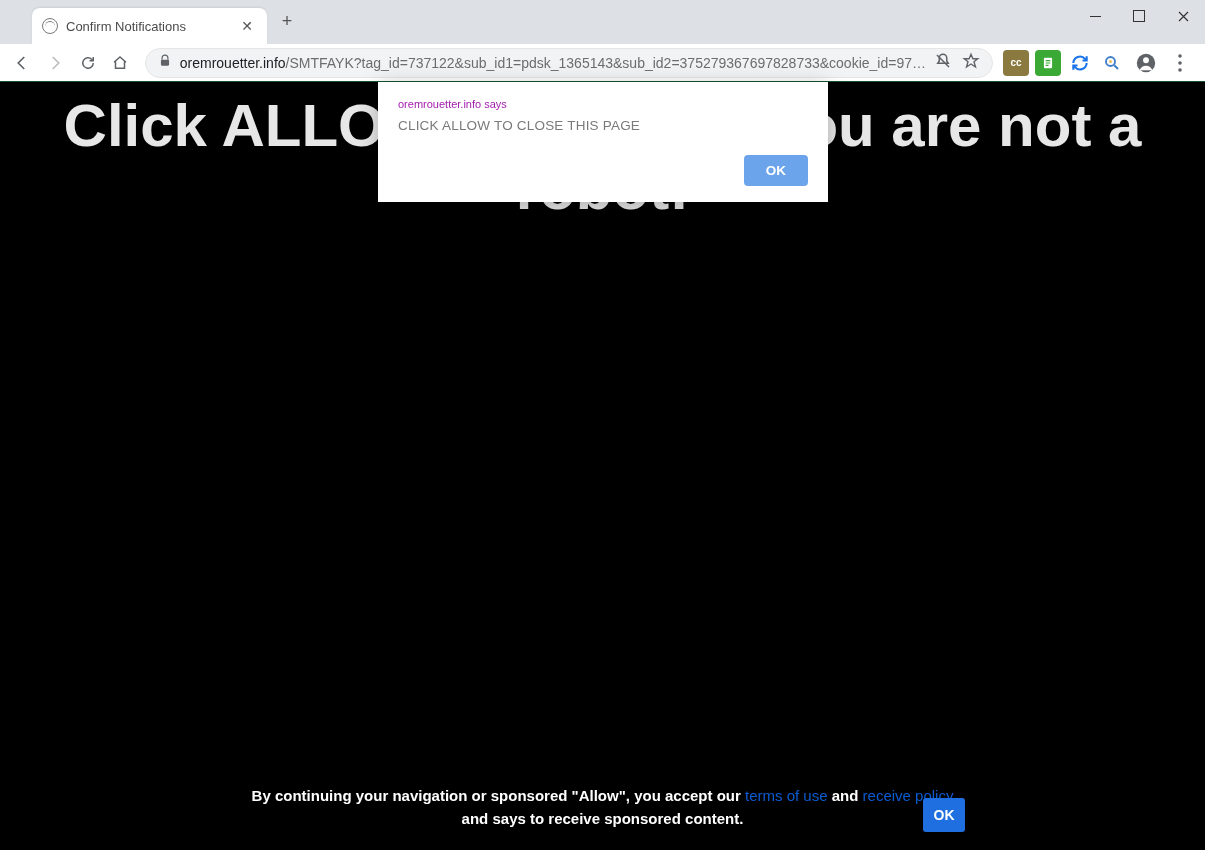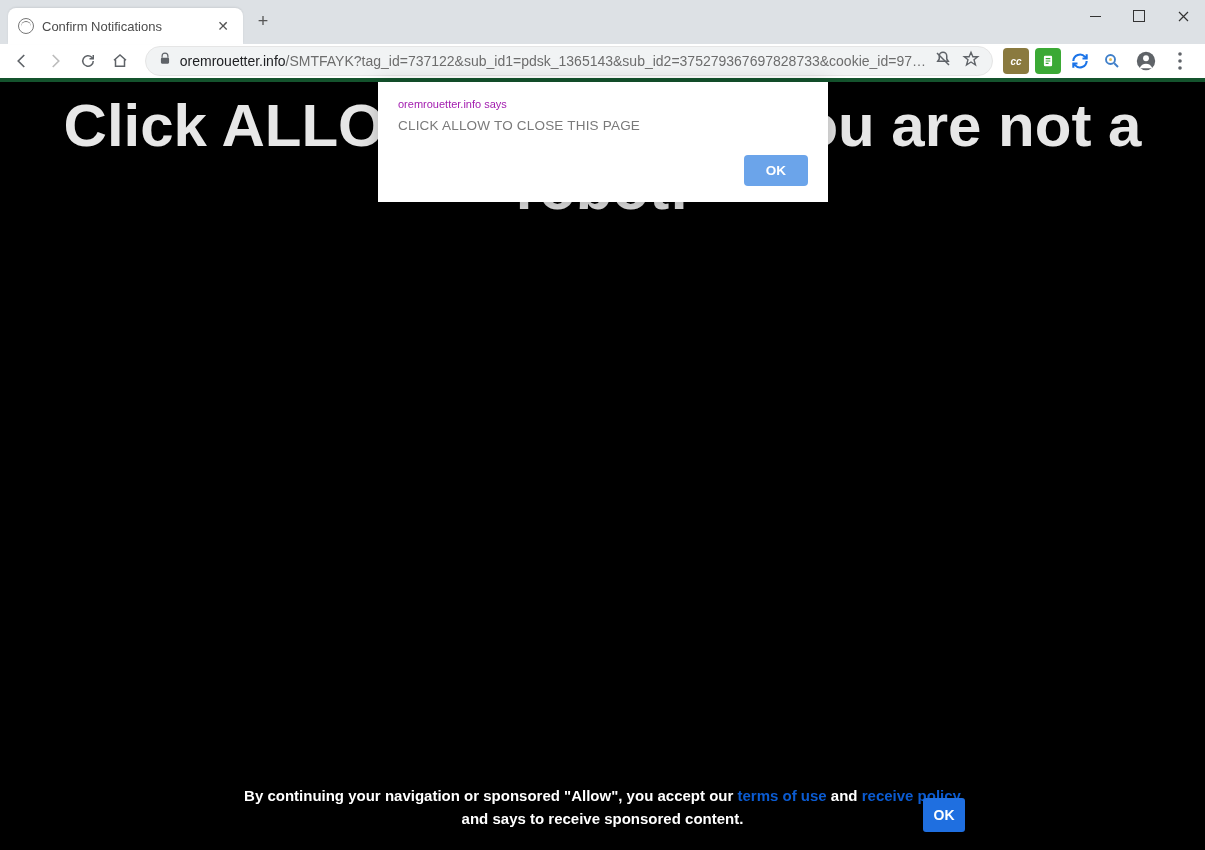--- a/index.html
+++ b/index.html
@@ -1,43 +1,43 @@
 <!DOCTYPE html>
 <html><head>
 <meta charset="utf-8">
 <style>
 * { margin: 0; padding: 0; box-sizing: border-box; font-family: "Segoe UI", Arial, sans-serif; }
 body { width: 1205px; height: 850px; background: #dde1e5; overflow: hidden; position: relative; }
 
 
-.titlebar { height: 44px; background: #dde1e5; display: flex; align-items: flex-end; position: relative; }
+.titlebar { height: 44px; background: #dde1e5; display: flex; align-items: flex-end; position: relative; margin-left: 24px; }
 .tab { margin-left: 8px; background: #fff; height: 36px; border-radius: 8px 8px 0 0; display: flex; align-items: center; padding: 0 10px; width: 235px; gap: 8px; box-shadow: 0 -1px 2px rgba(0,0,0,0.08); }
 .tab-favicon { width: 16px; height: 16px; border-radius: 50%; border: 1.5px solid #777; display: flex; align-items: center; justify-content: center; }
 .tab-favicon::before { content:""; width:10px; height:10px; border-radius:50%; border-top:1.5px solid #777; }
 .tab-title { flex:1; color:#4b4b4b; font-size: 13px; white-space:nowrap; overflow:hidden; text-overflow:ellipsis;}
 .tab-close { font-size: 14px; color:#555; cursor:pointer; padding:2px 4px;}
 .newtab { width:28px; height:28px; margin-left:6px; display:flex; align-items:center; justify-content:center; color:#555; font-size:18px; cursor:pointer; align-self:center; margin-bottom:2px;}
 .win-controls { position:absolute; right:0; top:0; height:40px; display:flex; }
 .win-btn { width:44px; height:32px; display:flex; align-items:center; justify-content:center; color:#444; cursor:pointer; }
 .win-min::before { content:""; width:11px; border-top:1px solid #333; }
 .win-max::before { content:""; width:10px; height:10px; border:1px solid #333; }
 .win-close { }
 .win-close svg { width:11px; height:11px; }
 
 
-.toolbar { height: 38px; background:#fff; display:flex; align-items:center; padding:0 8px; gap:4px; border-bottom:4px solid #14532d; }
+.toolbar { height: 38px; background:#fff; display:flex; align-items:center; padding:0 8px; gap:4px; border-bottom:1px solid #14532d; }
 .nav-btn { width:30px; height:30px; display:flex; align-items:center; justify-content:center; color:#555; cursor:pointer; border-radius:50%; }
 .nav-btn svg { width:18px; height:18px; }
 .nav-btn.disabled { color:#bbb; }
 .omnibox { flex:1; height:30px; background:#f1f3f4; border-radius:15px; display:flex; align-items:center; padding:0 12px; gap:8px; margin:0 6px; border:1px solid #e5e5e5;}
 .lock-icon { color:#5f6368; }
 .url { font-size:14px; color:#6d6d6d; white-space:nowrap; overflow:hidden; flex:1; }
 .url .domain { color:#202124; }
 .right-icons { display:flex; align-items:center; gap:6px; padding-right:4px; }
-.ext-icon { width:26px; height:26px; display:flex; align-items:center; justify-content:center; border-radius:4px; cursor:pointer;font-style:italic; }
+.ext-icon { width:26px; height:26px; display:flex; align-items:center; justify-content:center; border-radius:4px; cursor:pointer; }
 .ext-cc { background:#8a7a3f; color:#fff; font-size:10px; font-weight:bold; }
 .ext-green { background:#3ba935; color:#fff; }
 .ext-green svg{ width:14px; height:14px;}
 .ext-refresh { color:#1a73e8; }
 .ext-refresh svg{width:20px;height:20px;}
 .ext-mag { }
 .ext-mag svg{width:18px;height:18px;}
 .profile-btn { width:30px; height:30px; display:flex; align-items:center; justify-content:center; color:#5f6368; cursor:pointer;}
 .profile-btn svg{width:22px;height:22px;}
 .menu-btn { width:26px; height:30px; display:flex; align-items:center; justify-content:center; color:#5f6368; cursor:pointer;}
@@ -52,21 +52,21 @@
 
 .alert { position:absolute; top:82px; left:378px; width:450px; background:#fff; box-shadow:0 4px 20px rgba(0,0,0,0.25); padding:16px 20px 16px 20px; }
 .alert-origin { font-size:11px; color:#a21caf; margin-bottom:8px;}
 .alert-msg { font-size:13.5px; color:#7a7a7a; letter-spacing:0.2px; }
 .alert-actions { display:flex; justify-content:flex-end; margin-top:22px; }
 .alert-ok { background:#6ba4ea; color:#fff; border:none; border-radius:4px; padding:8px 22px; font-size:13.5px; font-weight:600; cursor:pointer; }
 
 
 .consent { position:absolute; left:0; right:0; bottom:0; padding:14px 24px 20px; display:flex; align-items:center; gap:20px; justify-content:center; }
 .consent-text { color:#fff; font-size:15px; text-align:center; font-weight:600; line-height:1.5; max-width:720px;}
-.consent-text a { color:#0b5bd1; text-decoration:none; font-weight:700;margin-top:6px;}
+.consent-text a { color:#0b5bd1; text-decoration:none; font-weight:400;margin-top:6px;}
 .consent-ok { background:#1f6fe0; color:#fff; border:none; border-radius:3px; width:42px; height:34px; font-size:14px; font-weight:700; cursor:pointer; position:absolute; right:240px; bottom:18px;}
 </style>
 </head>
 <body>
 
 <div class="titlebar">
   <div class="tab">
     <span class="tab-favicon"></span>
     <span class="tab-title">Confirm Notifications</span>
     <span class="tab-close">✕</span>

